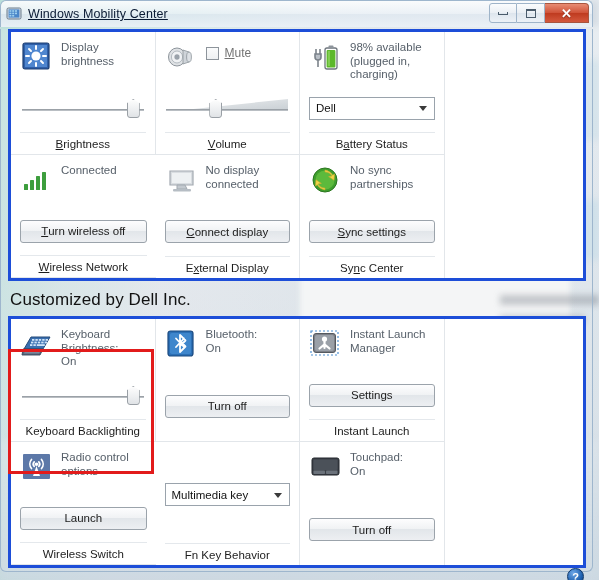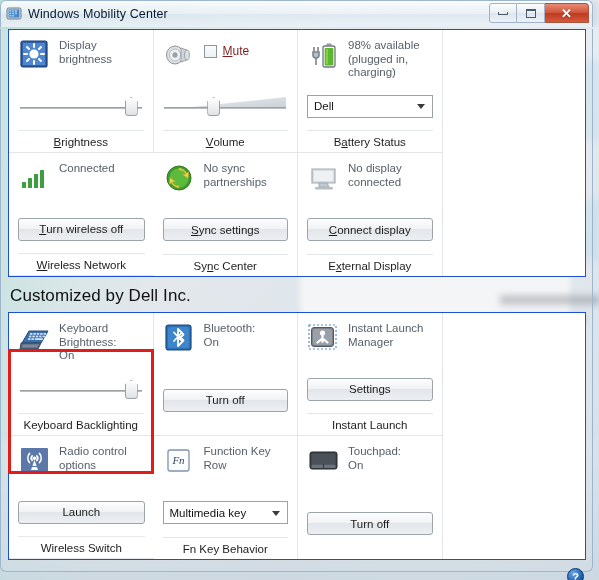--- a/index.html
+++ b/index.html
@@ -60,20 +60,21 @@
     width: 16px; height: 16px;
     margin-right: 6px;
     flex: none;
     position: relative;
   }
   #titlebar .tb-title {
     font-size: 12.5px;
     color: #0a1a33;
     letter-spacing: 0.1px;
     white-space: nowrap;
+    text-decoration: underline;
   }
   .winbtns {
     position: absolute;
     right: 3px; top: 2px;
     display: flex;
     gap: 0px;
   }
   .winbtn {
     width: 28px; height: 20px;
     border: 1px solid #9fb4c9;
@@ -106,21 +107,21 @@
     height: 543px;
     position: relative;
     padding: 0 7px;
   }
 
   
   .grid {
     display: flex;
     flex-wrap: wrap;
     background: #ffffff;
-    border: 1px solid #1d4ed8;
+    border: 3px solid #1d4ed8;
     width: 578px;
   }
   .grid.g1 { margin-top: 2px; }
 
   .tile {
     width: 144.5px;
     height: 123px;
     border-right: 1px solid #e2e6ea;
     border-bottom: 1px solid #e2e6ea;
     background: #ffffff;
@@ -231,21 +232,21 @@
     border-top: 5px solid #3b3b3b;
   }
 
   
   .chkrow { display: flex; align-items: center; gap: 6px; padding-top: 6px; }
   .chkbox {
     width: 13px; height: 13px;
     border: 1px solid #8d949b;
     background: linear-gradient(to bottom, #fafbfc, #eef0f2);
   }
-  .chklabel { font-size: 12px; color: #7f1d1d; }
+  .chklabel { font-size: 12px; color: #737373; }
   .chklabel .ul { text-decoration: underline; }
 
   
   .section-title {
     font-size: 17px;
     color: #111;
     padding: 9px 0 6px 2px;
     letter-spacing: 0.1px;
   }
 
@@ -451,65 +452,65 @@
         <div class="tile-foot">
           <span class="ul">W</span>
             <span>ireless Network</span>
         </div>
       </div>
 
       <div class="tile">
         <div class="tile-head">
           <span class="tile-icon">
             <svg class="ic" viewBox="0 0 34 34">
+              <path d="M5 8 L28 8 L28 22 L5 22 Z" fill="#d9dde1" stroke="#a3aab1" stroke-width="1.2"></path>
+              <path d="M7 10 L26 10 L26 20 L7 20 Z" fill="#eef1f3"></path>
+              <path d="M12 22 L12 26 L22 26 L20 22 Z" fill="#c3c9cf" stroke="#a3aab1" stroke-width="1"></path>
+              <rect x="8" y="26" width="18" height="2.4" rx="1" fill="#b6bdc4"></rect>
+            </svg>
+          </span>
+          <span class="tile-text" style="white-space:pre-line">No display
+connected</span>
+        </div>
+        <div class="ctl-zone">
+          <div class="btn">
+            <span class="ul">C</span>
+              <span>onnect display</span>
+          </div>
+        </div>
+        <div class="tile-foot">
+          <span>E</span>
+            <span class="ul">x</span>
+            <span>ternal Display</span>
+        </div>
+      </div>
+
+      <div class="tile">
+        <div class="tile-head">
+          <span class="tile-icon">
+            <svg class="ic" viewBox="0 0 34 34">
               <circle cx="16" cy="17" r="12" fill="#3f9e2e" stroke="#2c7720" stroke-width="1"></circle>
               <circle cx="16" cy="17" r="9.5" fill="#5cba3c"></circle>
               <path d="M16 9 a8 8 0 0 1 7 4 l-3.4 0.6 l5.4 3.6 l0.6 -6.2 l-2 1.2 A10.5 10.5 0 0 0 16 7 z" fill="#f2d54b" stroke="#c9a92c" stroke-width="0.6"></path>
               <path d="M16 25 a8 8 0 0 1 -7 -4 l3.4 -0.6 l-5.4 -3.6 l-0.6 6.2 l2 -1.2 A10.5 10.5 0 0 0 16 27 z" fill="#f2d54b" stroke="#c9a92c" stroke-width="0.6"></path>
             </svg>
           </span>
           <span class="tile-text" style="white-space:pre-line">No sync
 partnerships</span>
         </div>
         <div class="ctl-zone">
           <div class="btn">
             <span class="ul">S</span>
               <span>ync settings</span>
           </div>
         </div>
         <div class="tile-foot">
           <span>Sy</span>
             <span class="ul">n</span>
             <span>c Center</span>
-        </div>
-      </div>
-
-      <div class="tile">
-        <div class="tile-head">
-          <span class="tile-icon">
-            <svg class="ic" viewBox="0 0 34 34">
-              <path d="M5 8 L28 8 L28 22 L5 22 Z" fill="#d9dde1" stroke="#a3aab1" stroke-width="1.2"></path>
-              <path d="M7 10 L26 10 L26 20 L7 20 Z" fill="#eef1f3"></path>
-              <path d="M12 22 L12 26 L22 26 L20 22 Z" fill="#c3c9cf" stroke="#a3aab1" stroke-width="1"></path>
-              <rect x="8" y="26" width="18" height="2.4" rx="1" fill="#b6bdc4"></rect>
-            </svg>
-          </span>
-          <span class="tile-text" style="white-space:pre-line">No display
-connected</span>
-        </div>
-        <div class="ctl-zone">
-          <div class="btn">
-            <span class="ul">C</span>
-              <span>onnect display</span>
-          </div>
-        </div>
-        <div class="tile-foot">
-          <span>E</span>
-            <span class="ul">x</span>
-            <span>ternal Display</span>
         </div>
       </div>
     </div>
 
     <div class="section-title">Customized by Dell Inc.</div>
 
     <div class="grid g2">
 
       <div class="tile">
         <div class="tile-head">
@@ -604,30 +605,20 @@
           <span class="tile-text" style="white-space:pre-line">Radio control
 options</span>
         </div>
         <div class="ctl-zone">
           <div class="btn">Launch</div>
         </div>
         <div class="tile-foot">Wireless Switch</div>
       </div>
 
       <div class="tile">
-        <div class="tile-head">
-          <span class="tile-icon">
-            <svg class="ic" viewBox="0 0 34 34">
-              <rect x="5" y="6" width="21" height="21" rx="2" fill="#fbfcfd" stroke="#7f93aa" stroke-width="1.3"></rect>
-              <text x="15.5" y="20" font-family="Liberation Serif, serif" font-size="11" font-style="italic" fill="#37465a" text-anchor="middle">Fn</text>
-            </svg>
-          </span>
-          <span class="tile-text" style="white-space:pre-line">Function Key
-Row</span>
-        </div>
         <div class="ctl-zone">
           <div class="combo">
             <span>Multimedia key</span>
             <span class="arrow"></span>
           </div>
         </div>
         <div class="tile-foot">Fn Key Behavior</div>
       </div>
 
       <div class="tile">

